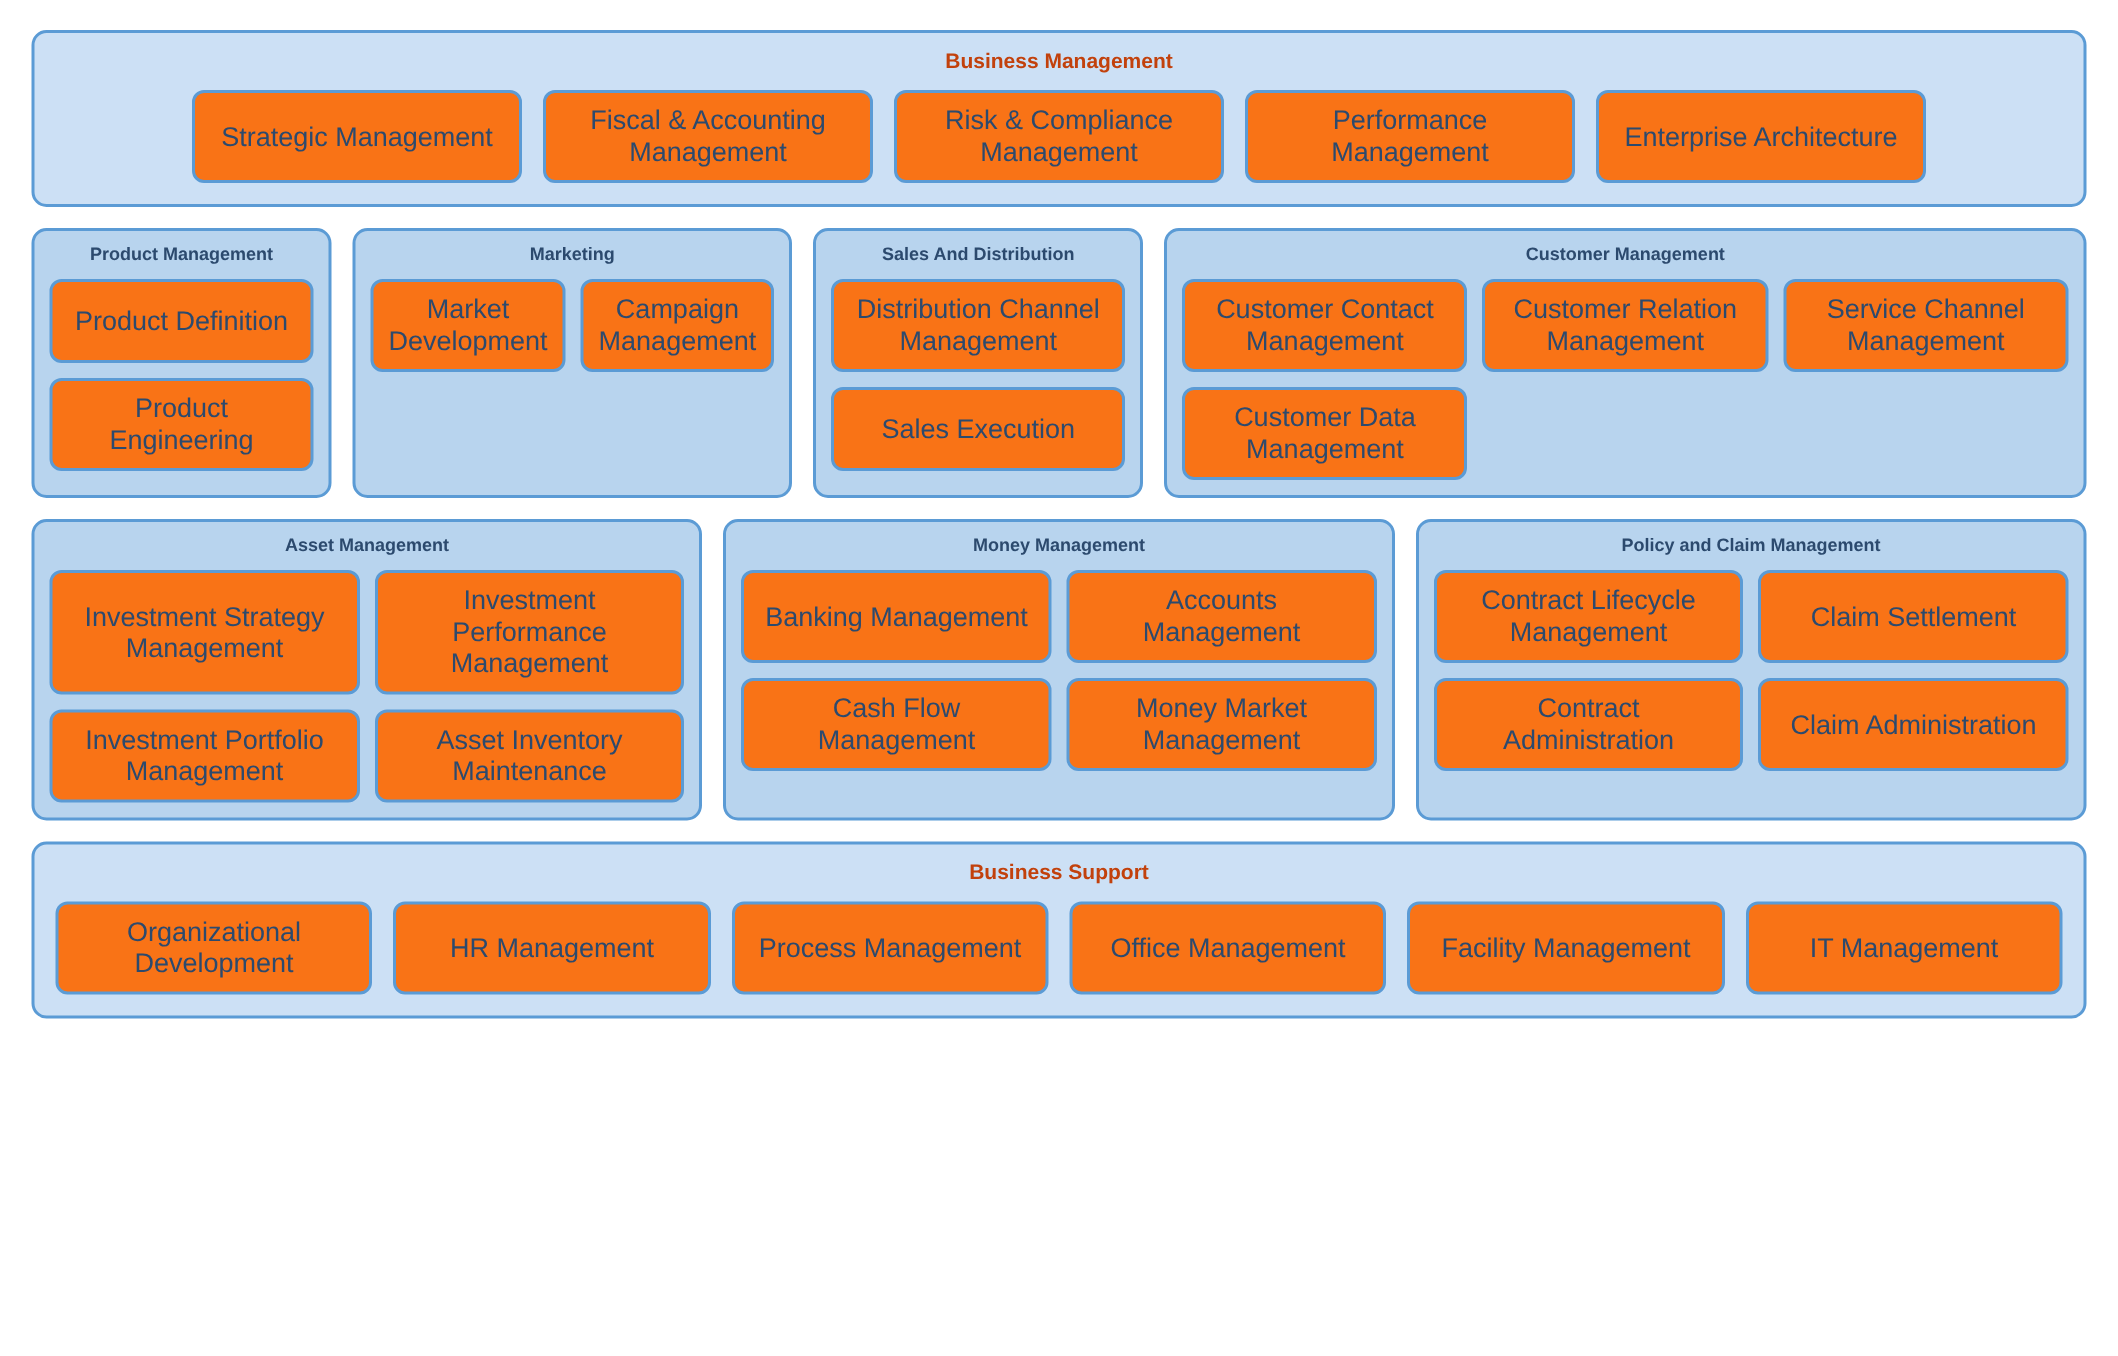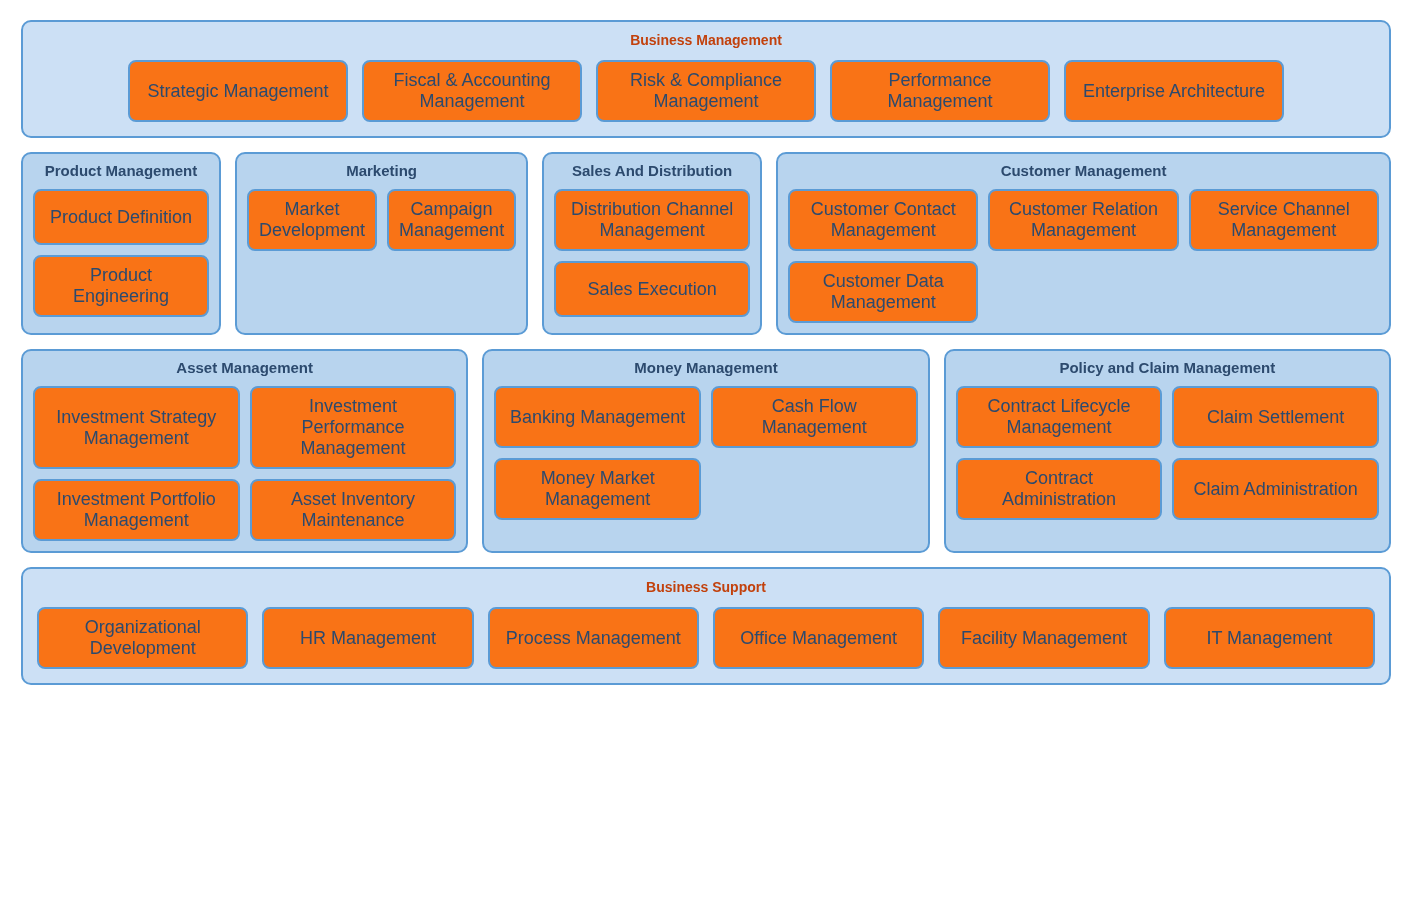--- a/index.html
+++ b/index.html
@@ -46,21 +46,21 @@
     }
     .sub-section-box {
       border: 2px solid #5b9bd5;
       border-radius: 10px;
       background: #b8d4ee;
       padding: 8px 10px 10px 10px;
     }
     .sub-section-title {
       text-align: center;
       font-weight: bold;
-      font-size: 15px;
+      font-size: 12px;
       margin-bottom: 10px;
       color: #2c4a6e;
     }
     
     .biz-mgmt-items {
       display: flex;
       gap: 14px;
       justify-content: center;
     }
     .biz-mgmt-items .item-box {
@@ -231,20 +231,23 @@
       </div>
     </div>
 
     <div class="sub-section-box" style="flex: 1;">
       <div class="sub-section-title">Money Management</div>
       <div class="money-items">
         <div class="item-box">
             <span>Banking Management</span>
           </div>
         <div class="item-box">
+            <span>Accounts Management</span>
+          </div>
+        <div class="item-box">
             <span>Cash Flow Management</span>
           </div>
         <div class="item-box">
             <span>Money Market Management</span>
           </div>
       </div>
     </div>
 
     <div class="sub-section-box" style="flex: 1;">
       <div class="sub-section-title">Policy and Claim Management</div>

